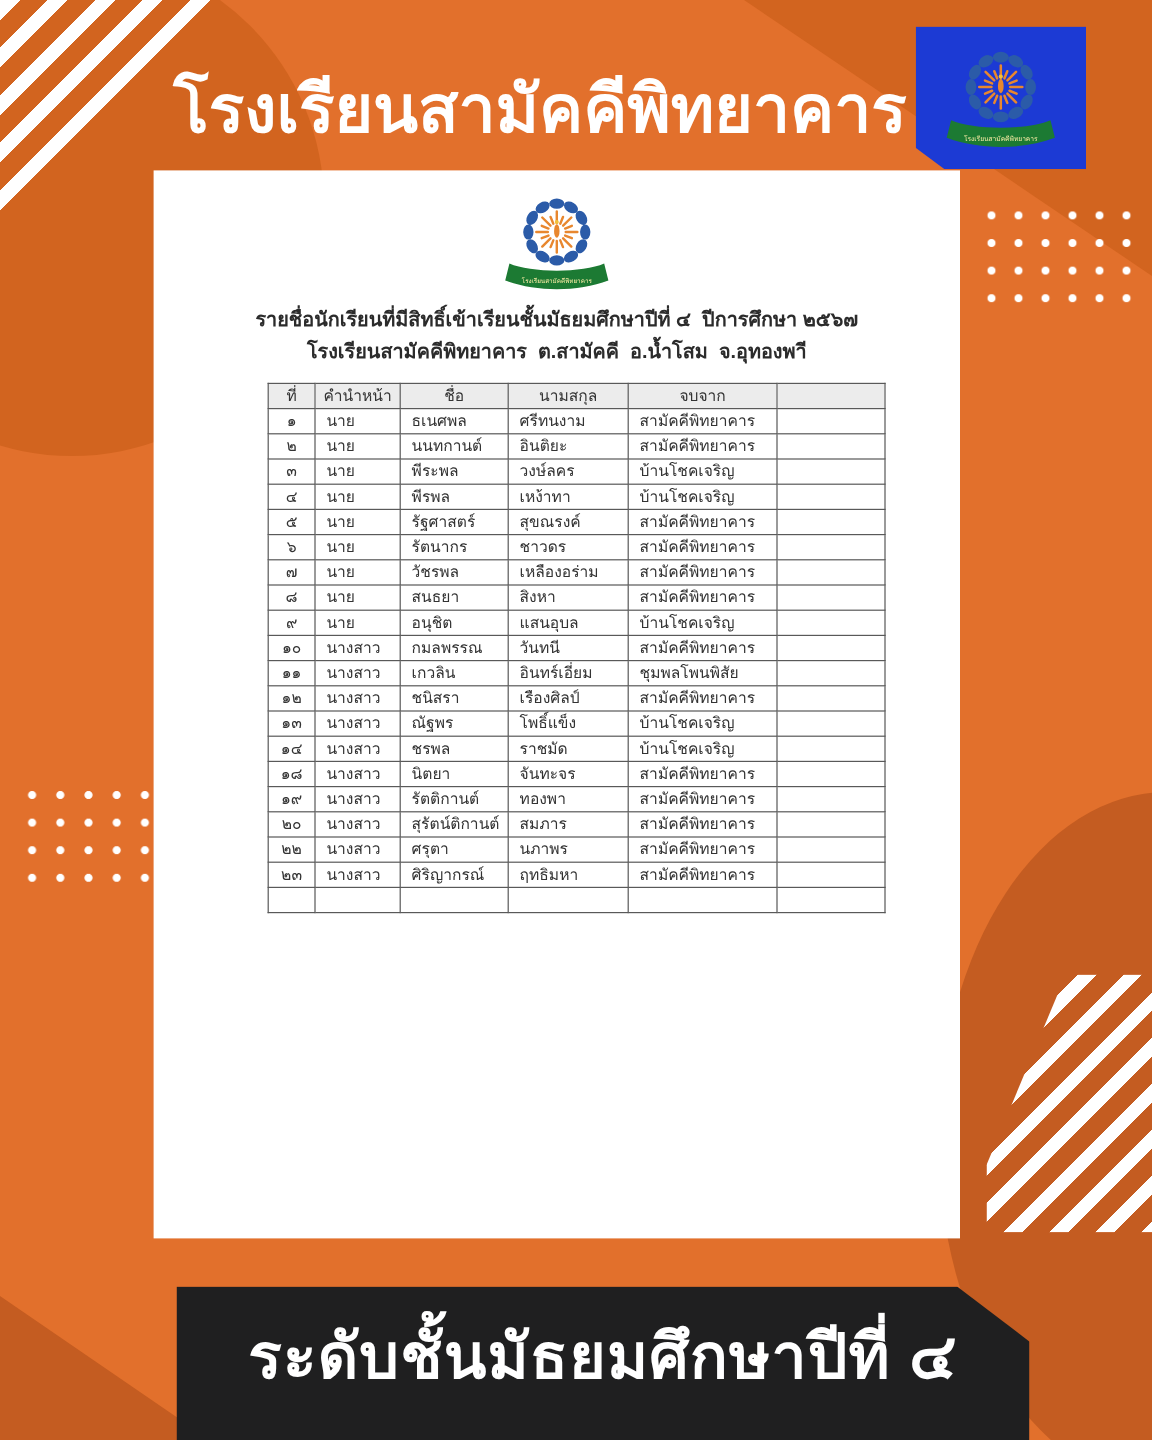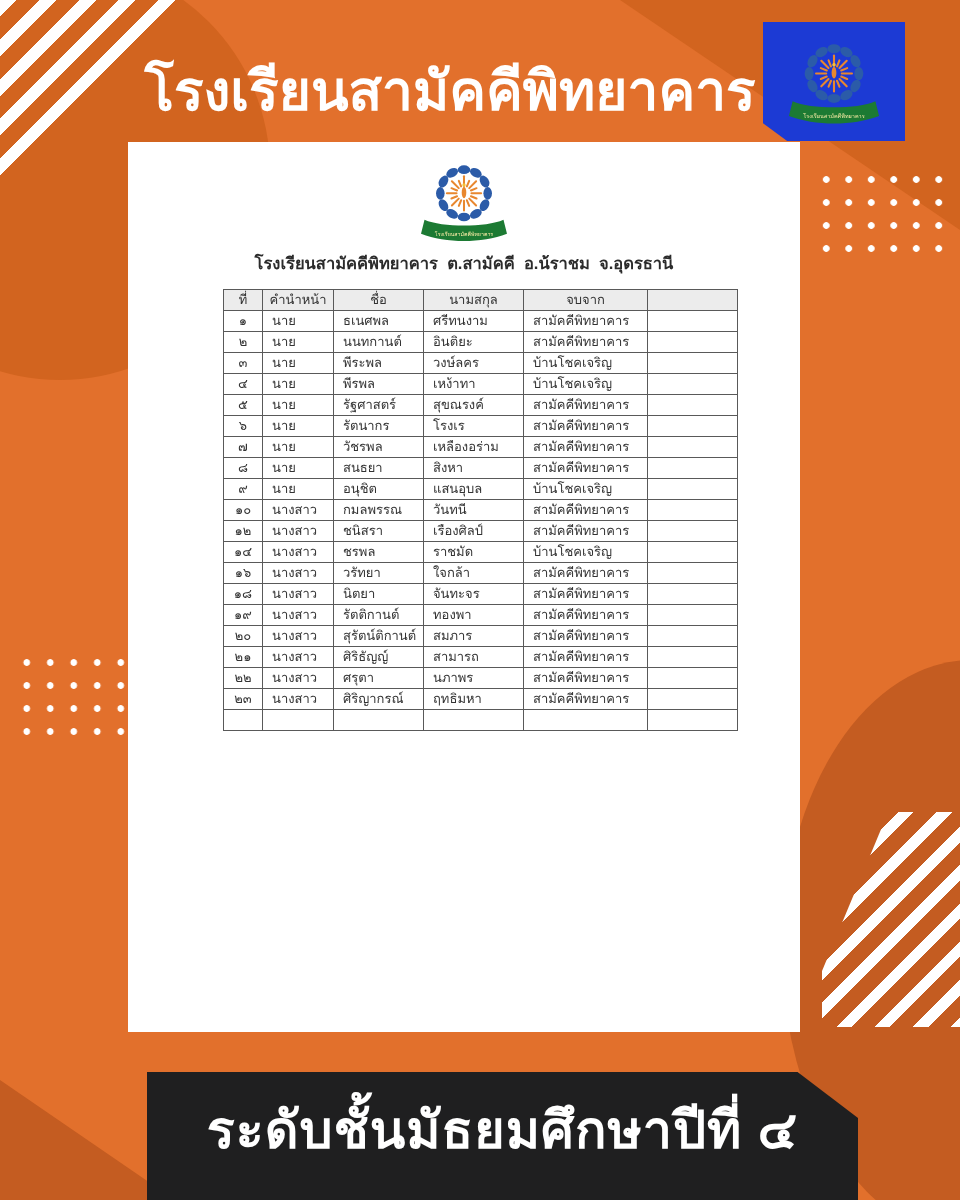--- a/index.html
+++ b/index.html
@@ -140,21 +140,22 @@
             <line x1="50.0" y1="37.5" x2="50.0" y2="26.5" stroke="#E8872E" stroke-width="2.3" stroke-linecap="round"></line>
             <line x1="53.3" y1="38.1" x2="55.9" y2="31.7" stroke="#E8872E" stroke-width="2.3" stroke-linecap="round"></line>
             <line x1="56.0" y1="40.0" x2="63.8" y2="32.2" stroke="#E8872E" stroke-width="2.3" stroke-linecap="round"></line>
             <line x1="57.9" y1="42.7" x2="64.3" y2="40.1" stroke="#E8872E" stroke-width="2.3" stroke-linecap="round"></line>
             <ellipse cx="50" cy="45" rx="2.6" ry="6.5" fill="#E8872E"></ellipse>
             <circle cx="50" cy="36.5" r="1.9" fill="#F2C23A"></circle>
             <path d="M5,76 C25,85 75,85 95,76 L99,92 C70,103 30,103 1,92 Z" fill="#1C7A33"></path>
             <text x="50" y="94.5" font-size="6" fill="#FFEFA8" text-anchor="middle" font-family="Liberation Sans, sans-serif">โรงเรียนสามัคคีพิทยาคาร</text>
           </svg></span>
     </div>
-    <div class="doc-title t2">โรงเรียนสามัคคีพิทยาคาร  ต.สามัคคี  อ.น้ราชม  จ.อุดรธานี</div>
+    <div class="doc-title t1">รายชื่อนักเรียนที่มีสิทธิ์เข้าเรียนชั้นมัธยมศึกษาปีที่ ๔  ปีการศึกษา ๒๕๖๗</div>
+    <div class="doc-title t2">โรงเรียนสามัคคีพิทยาคาร  ต.สามัคคี  อ.น้ำโสม  จ.อุทองพาี</div>
 
     <table class="students">
       <colgroup>
           <col style="width: 39px;">
           <col style="width: 71px;">
           <col style="width: 90px;">
           <col style="width: 100px;">
           <col style="width: 124px;">
           <col style="width: 90px;">
         </colgroup>
@@ -206,21 +207,21 @@
             <td>นาย</td>
             <td>รัฐศาสตร์</td>
             <td>สุขณรงค์</td>
             <td>สามัคคีพิทยาคาร</td>
             <td></td>
           </tr>
           <tr>
             <td class="c-no">๖</td>
             <td>นาย</td>
             <td>รัตนากร</td>
-            <td>โรงเร</td>
+            <td>ชาวดร</td>
             <td>สามัคคีพิทยาคาร</td>
             <td></td>
           </tr>
           <tr>
             <td class="c-no">๗</td>
             <td>นาย</td>
             <td>วัชรพล</td>
             <td>เหลืองอร่าม</td>
             <td>สามัคคีพิทยาคาร</td>
             <td></td>
@@ -243,72 +244,72 @@
           </tr>
           <tr>
             <td class="c-no">๑๐</td>
             <td>นางสาว</td>
             <td>กมลพรรณ</td>
             <td>วันทนี</td>
             <td>สามัคคีพิทยาคาร</td>
             <td></td>
           </tr>
           <tr>
+            <td class="c-no">๑๑</td>
+            <td>นางสาว</td>
+            <td>เกวลิน</td>
+            <td>อินทร์เอี่ยม</td>
+            <td>ชุมพลโพนพิสัย</td>
+            <td></td>
+          </tr>
+          <tr>
             <td class="c-no">๑๒</td>
             <td>นางสาว</td>
             <td>ชนิสรา</td>
             <td>เรืองศิลป์</td>
             <td>สามัคคีพิทยาคาร</td>
             <td></td>
           </tr>
           <tr>
+            <td class="c-no">๑๓</td>
+            <td>นางสาว</td>
+            <td>ณัฐพร</td>
+            <td>โพธิ์แข็ง</td>
+            <td>บ้านโชคเจริญ</td>
+            <td></td>
+          </tr>
+          <tr>
             <td class="c-no">๑๔</td>
             <td>นางสาว</td>
             <td>ชรพล</td>
             <td>ราชมัด</td>
             <td>บ้านโชคเจริญ</td>
             <td></td>
           </tr>
           <tr>
-            <td class="c-no">๑๖</td>
-            <td>นางสาว</td>
-            <td>วรัทยา</td>
-            <td>ใจกล้า</td>
-            <td>สามัคคีพิทยาคาร</td>
-            <td></td>
-          </tr>
-          <tr>
             <td class="c-no">๑๘</td>
             <td>นางสาว</td>
             <td>นิตยา</td>
             <td>จันทะจร</td>
             <td>สามัคคีพิทยาคาร</td>
             <td></td>
           </tr>
           <tr>
             <td class="c-no">๑๙</td>
             <td>นางสาว</td>
             <td>รัตติกานต์</td>
             <td>ทองพา</td>
             <td>สามัคคีพิทยาคาร</td>
             <td></td>
           </tr>
           <tr>
             <td class="c-no">๒๐</td>
             <td>นางสาว</td>
             <td>สุรัตน์ติกานต์</td>
             <td>สมภาร</td>
-            <td>สามัคคีพิทยาคาร</td>
-            <td></td>
-          </tr>
-          <tr>
-            <td class="c-no">๒๑</td>
-            <td>นางสาว</td>
-            <td>ศิริธัญญ์</td>
-            <td>สามารถ</td>
             <td>สามัคคีพิทยาคาร</td>
             <td></td>
           </tr>
           <tr>
             <td class="c-no">๒๒</td>
             <td>นางสาว</td>
             <td>ศรุตา</td>
             <td>นภาพร</td>
             <td>สามัคคีพิทยาคาร</td>
             <td></td>

